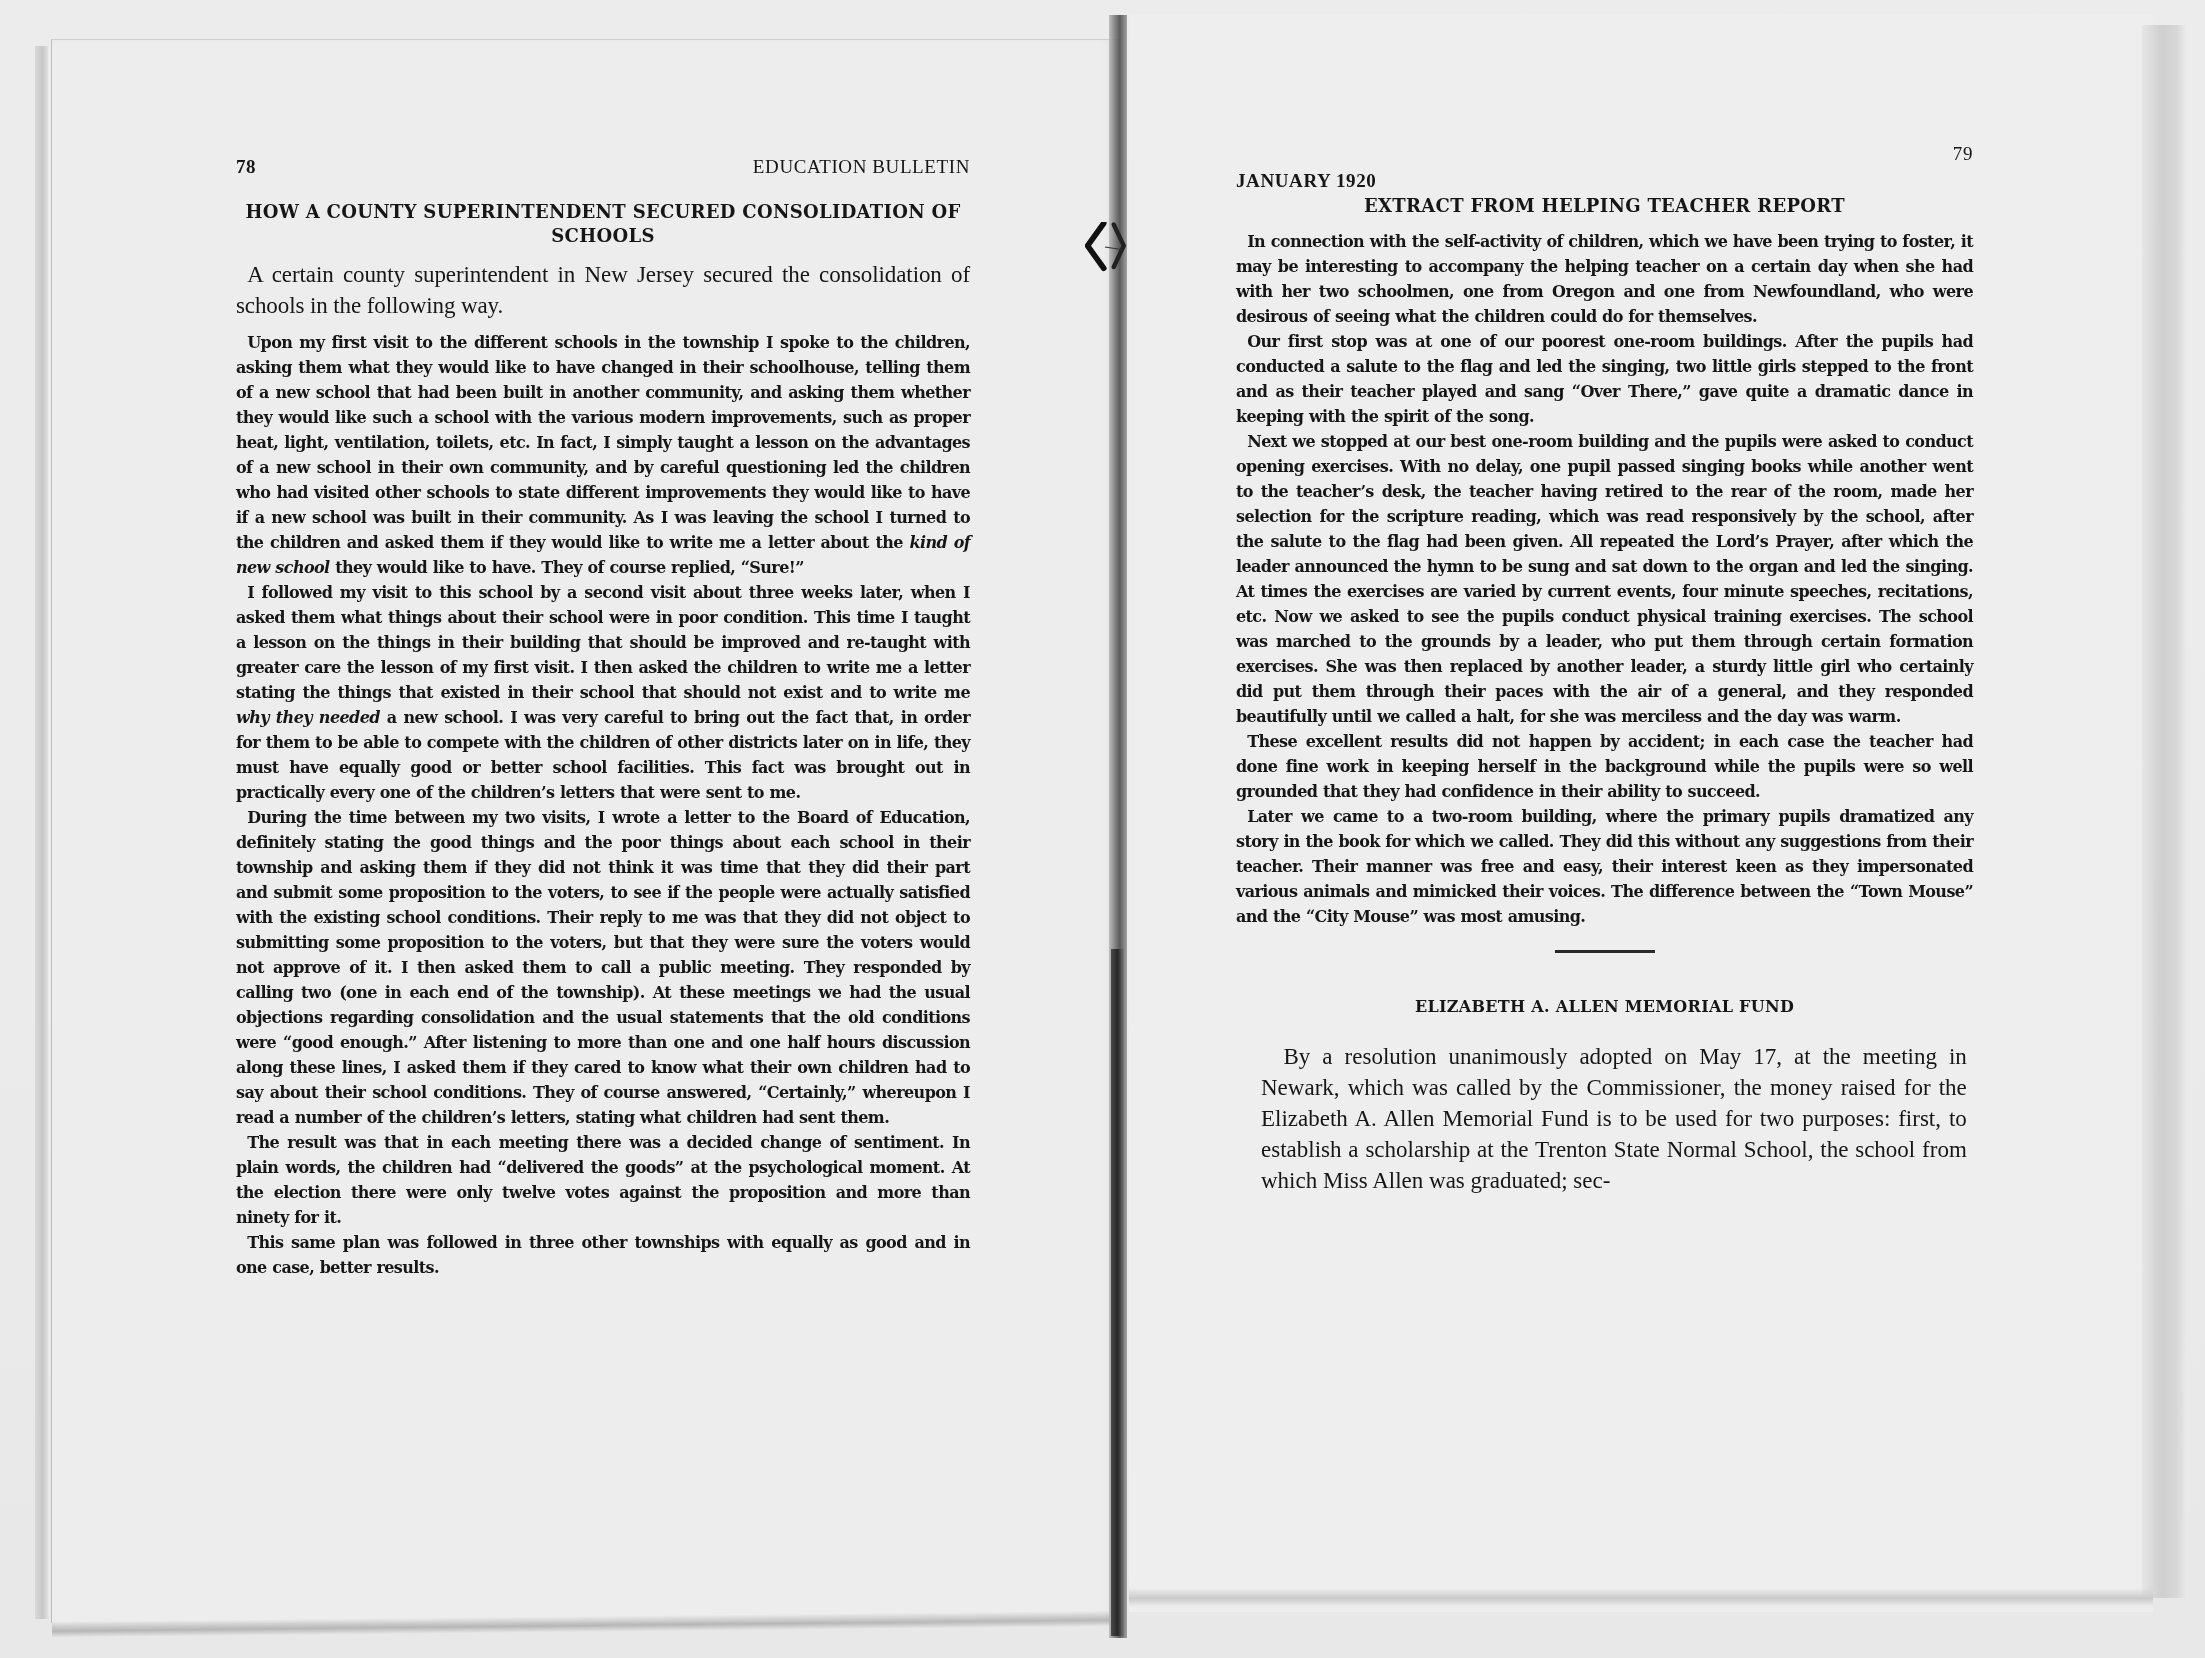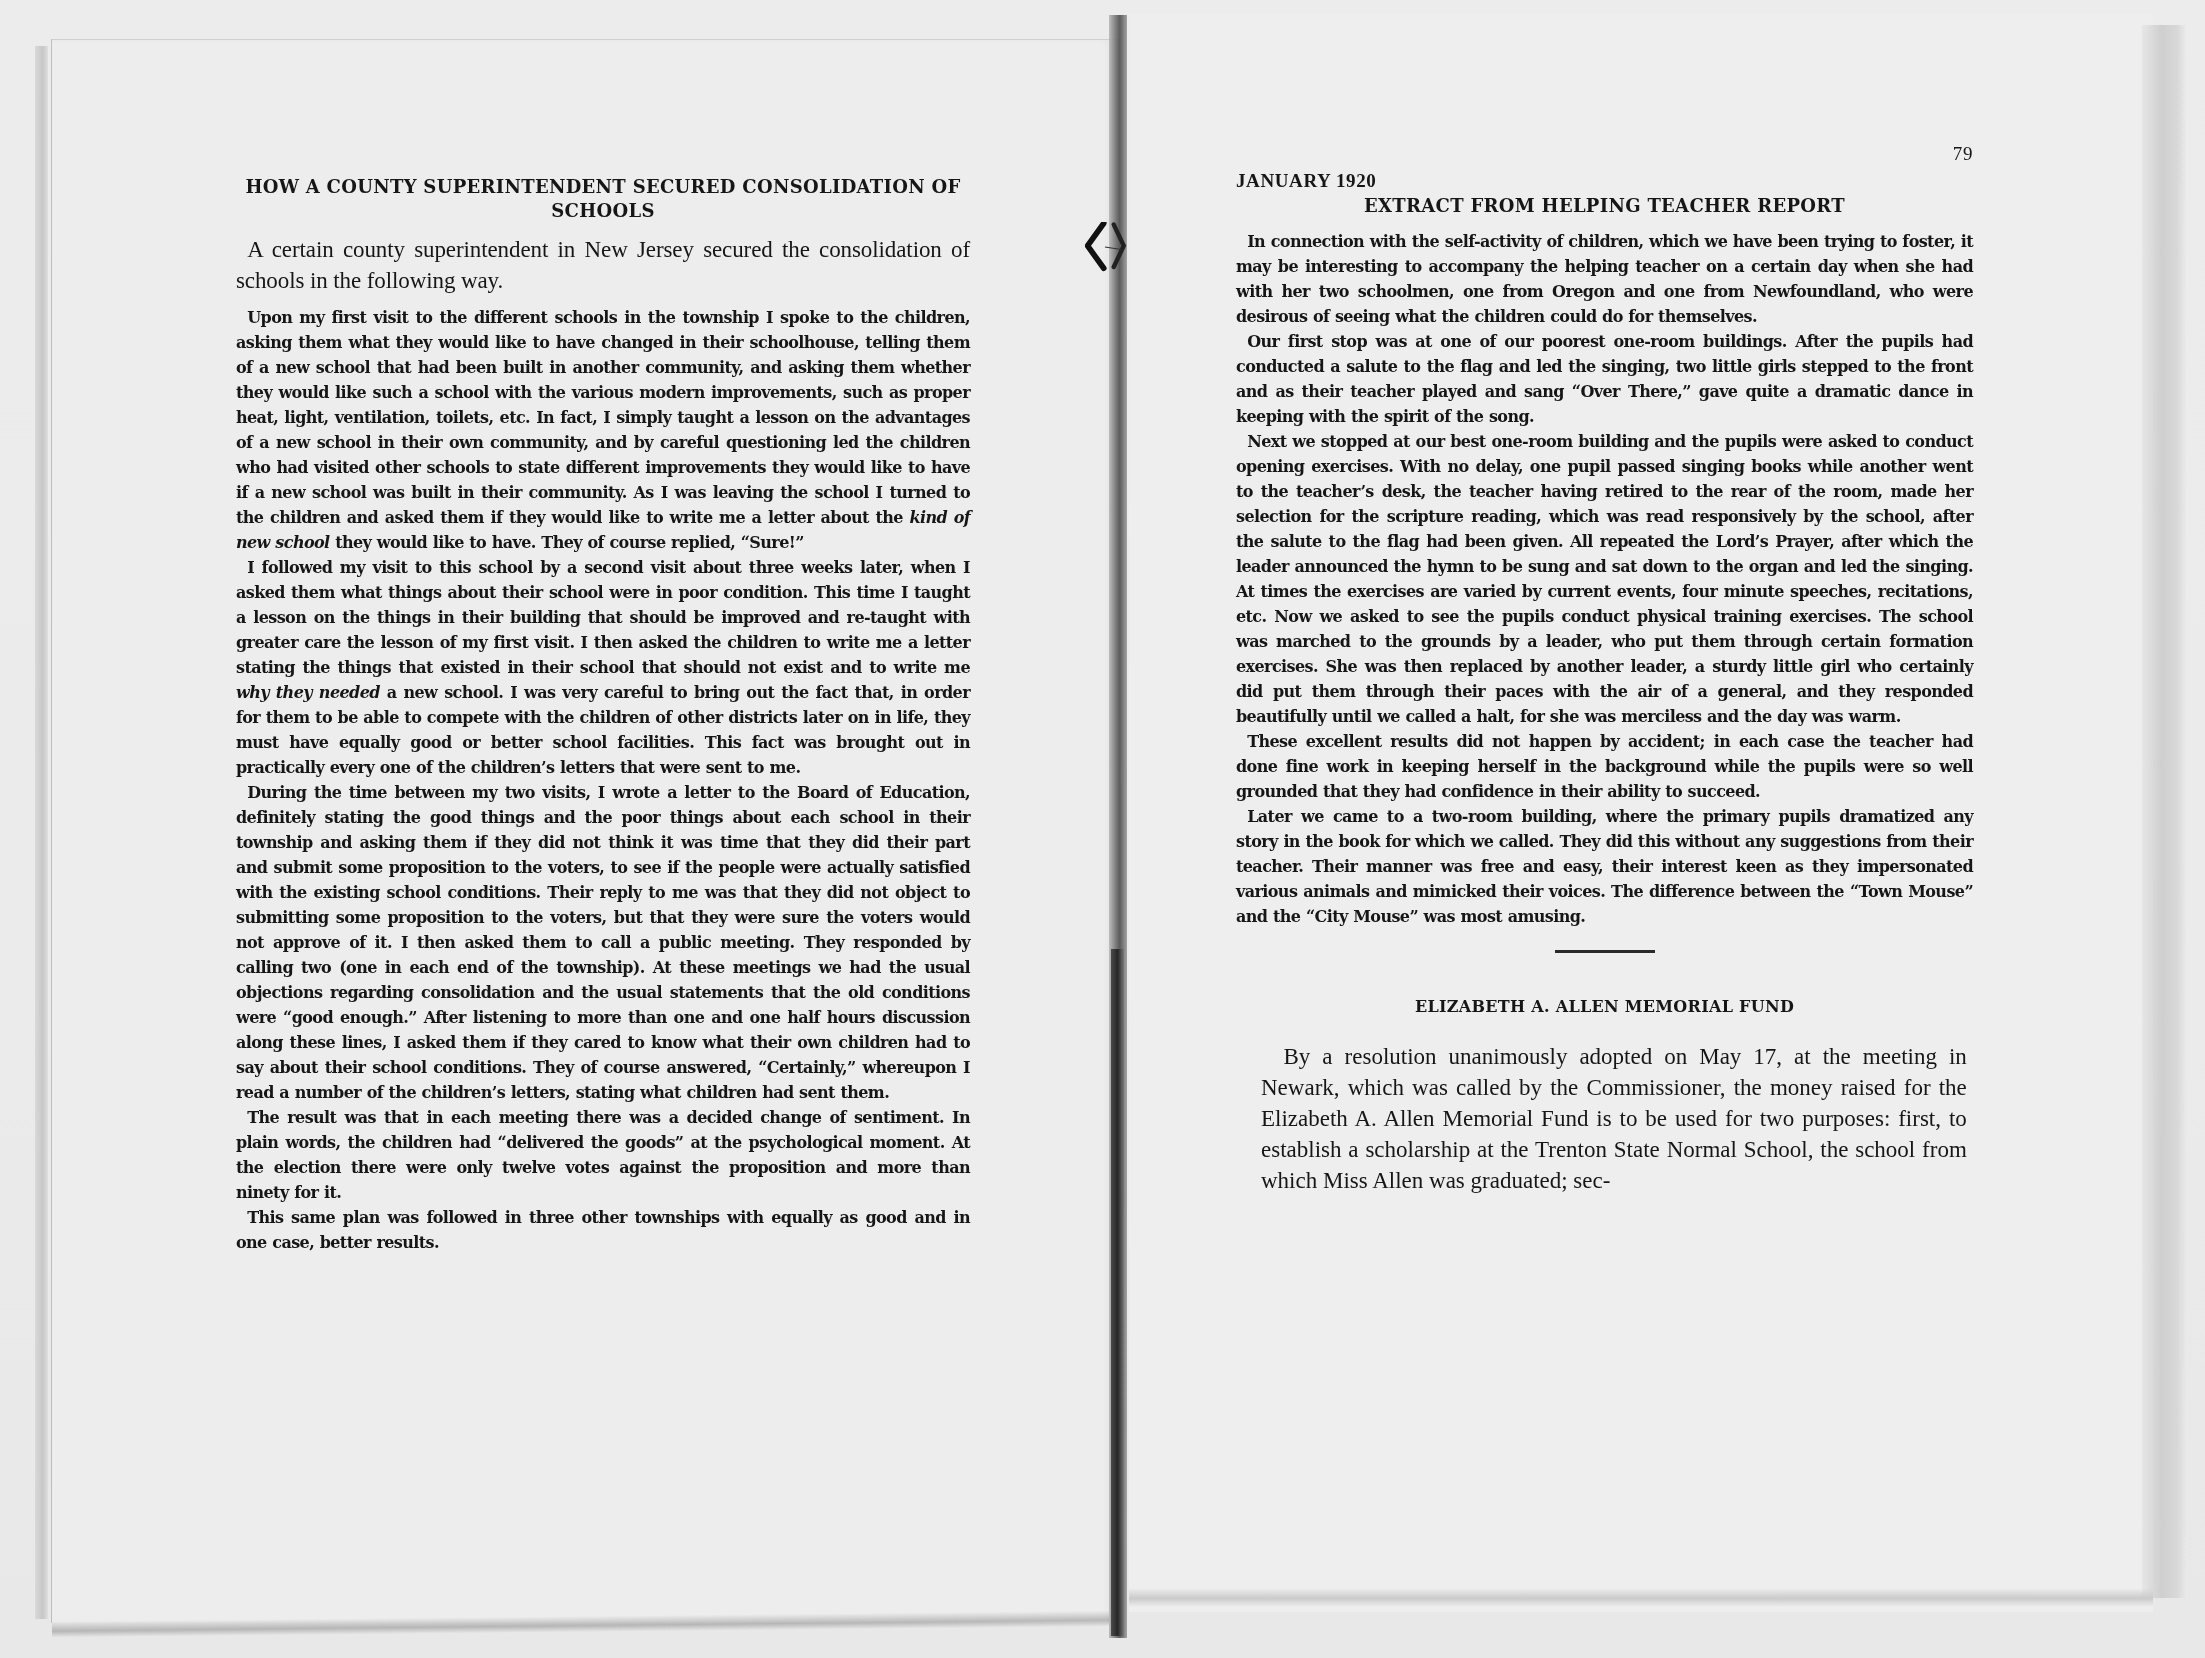--- a/index.html
+++ b/index.html
@@ -180,20 +180,24 @@
 
   <div class="gutter"></div>
   <svg class="staple" viewBox="0 0 80 80">
     <path d="M30 2 L4 38 L30 74" stroke="#111" stroke-width="9" fill="none" stroke-linecap="round"></path>
     <path d="M46 4 L62 38 L46 72" stroke="#222" stroke-width="7" fill="none" stroke-linecap="round"></path>
     <line x1="32" y1="40" x2="58" y2="44" stroke="#333" stroke-width="2"></line>
   </svg>
   <div class="staple-low"></div>
 
   <div class="col left-col">
+    <div class="running-head">
+      <span class="pg">78</span>
+      <span>EDUCATION BULLETIN</span>
+    </div>
 
     <div class="article-title">HOW A COUNTY SUPERINTENDENT SECURED CONSOLIDATION OF SCHOOLS</div>
 
     <p class="lead">A certain county superintendent in New Jersey secured the consolidation of schools in the following way.</p>
 
     <p class="body-p"><span>Upon my first visit to the different schools in the township I spoke to the children, asking them what they would like to have changed in their schoolhouse, telling them of a new school that had been built in another community, and asking them whether they would like such a school with the various modern improvements, such as proper heat, light, ventilation, toilets, etc. In fact, I simply taught a lesson on the advantages of a new school in their own community, and by careful questioning led the children who had visited other schools to state different improvements they would like to have if a new school was built in their community. As I was leaving the school I turned to the children and asked them if they would like to write me a letter about the </span><em>kind of new school</em><span> they would like to have. They of course replied, “Sure!”</span></p>
 
     <p class="body-p"><span>I followed my visit to this school by a second visit about three weeks later, when I asked them what things about their school were in poor condition. This time I taught a lesson on the things in their building that should be improved and re-taught with greater care the lesson of my first visit. I then asked the children to write me a letter stating the things that existed in their school that should not exist and to write me </span><em>why they needed</em><span> a new school. I was very careful to bring out the fact that, in order for them to be able to compete with the children of other districts later on in life, they must have equally good or better school facilities. This fact was brought out in practically every one of the children’s letters that were sent to me.</span></p>
 
     <p class="body-p">During the time between my two visits, I wrote a letter to the Board of Education, definitely stating the good things and the poor things about each school in their township and asking them if they did not think it was time that they did their part and submit some proposition to the voters, to see if the people were actually satisfied with the existing school conditions. Their reply to me was that they did not object to submitting some proposition to the voters, but that they were sure the voters would not approve of it. I then asked them to call a public meeting. They responded by calling two (one in each end of the township). At these meetings we had the usual objections regarding consolidation and the usual statements that the old conditions were “good enough.” After listening to more than one and one half hours discussion along these lines, I asked them if they cared to know what their own children had to say about their school conditions. They of course answered, “Certainly,” whereupon I read a number of the children’s letters, stating what children had sent them.</p>

